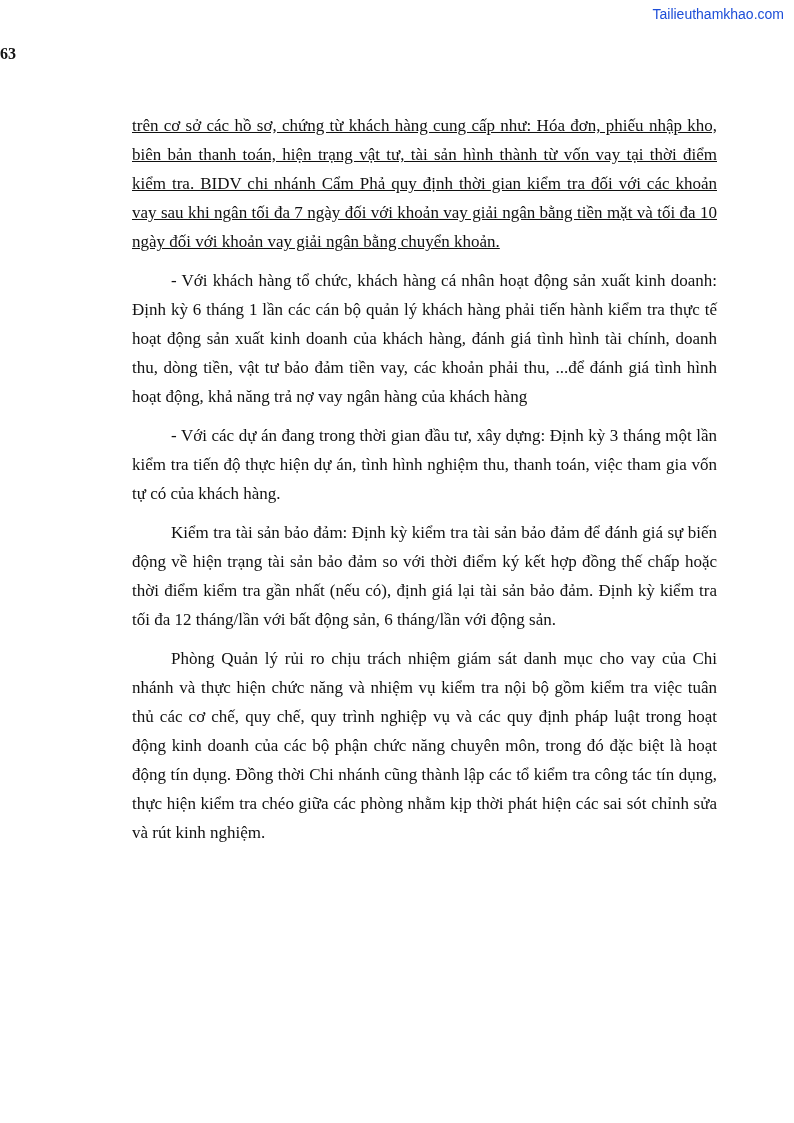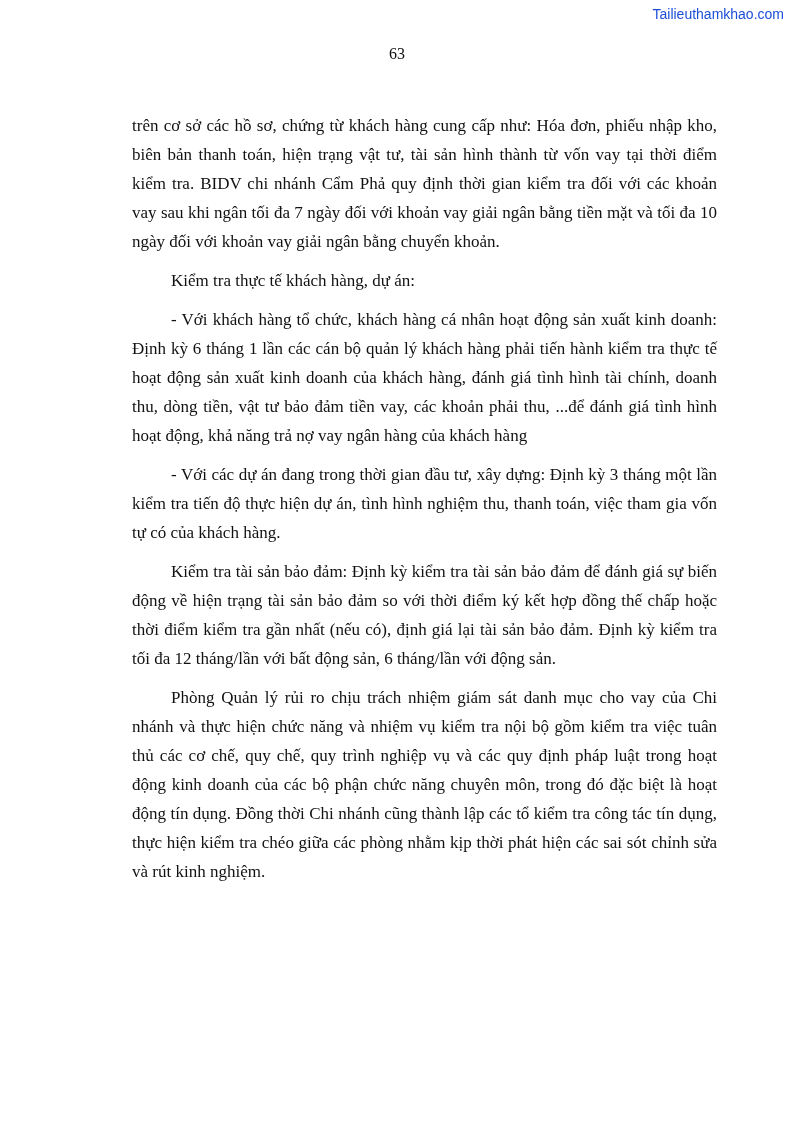--- a/index.html
+++ b/index.html
@@ -22,51 +22,51 @@
       font-family: "Liberation Sans", "DejaVu Sans", sans-serif;
       font-size: 14px;
       color: #1d4ed8;
       letter-spacing: 0px;
     }
     .page-number {
       position: absolute;
       top: 45px;
       left: 0;
       width: 794px;
-      text-align: center;
       font-size: 16px;
       color: #111;
+      font-weight: bold;
     }
     .content {
       position: absolute;
       top: 111px;
       left: 132px;
       width: 585px;
     }
     .para {
       margin: 0 0 10px 0;
       font-size: 17px;
       line-height: 29px;
       text-align: justify;
       text-align-last: left;
     }
     .indent {
       text-indent: 39px;
     }
     .para.first {
       margin-bottom: 10px;
+      text-decoration: underline;
     }
   </style>
 </head>
 <body>
 
 <div class="watermark">Tailieuthamkhao.com</div>
 
 <div class="page-number">63</div>
 
 <div class="content">
   <p class="para first">trên cơ sở các hồ sơ, chứng từ khách hàng cung cấp như: Hóa đơn, phiếu nhập kho, biên bản thanh toán, hiện trạng vật tư, tài sản hình thành từ vốn vay tại thời điểm kiểm tra. BIDV chi nhánh Cẩm Phả quy định thời gian kiểm tra đối với các khoản vay sau khi ngân tối đa 7 ngày đối với khoản vay giải ngân bằng tiền mặt và tối đa 10 ngày đối với khoản vay giải ngân bằng chuyển khoản.</p>
-  <p class="para indent">Kiểm tra thực tế khách hàng, dự án:</p>
   <p class="para indent">- Với khách hàng tổ chức, khách hàng cá nhân hoạt động sản xuất kinh doanh: Định kỳ 6 tháng 1 lần các cán bộ quản lý khách hàng phải tiến hành kiểm tra thực tế hoạt động sản xuất kinh doanh của khách hàng, đánh giá tình hình tài chính, doanh thu, dòng tiền, vật tư bảo đảm tiền vay, các khoản phải thu, ...để đánh giá tình hình hoạt động, khả năng trả nợ vay ngân hàng của khách hàng</p>
   <p class="para indent">- Với các dự án đang trong thời gian đầu tư, xây dựng: Định kỳ 3 tháng một lần kiểm tra tiến độ thực hiện dự án, tình hình nghiệm thu, thanh toán, việc tham gia vốn tự có của khách hàng.</p>
   <p class="para indent">Kiểm tra tài sản bảo đảm: Định kỳ kiểm tra tài sản bảo đảm để đánh giá sự biến động về hiện trạng tài sản bảo đảm so với thời điểm ký kết hợp đồng thế chấp hoặc thời điểm kiểm tra gần nhất (nếu có), định giá lại tài sản bảo đảm. Định kỳ kiểm tra tối đa 12 tháng/lần với bất động sản, 6 tháng/lần với động sản.</p>
   <p class="para indent">Phòng Quản lý rủi ro chịu trách nhiệm giám sát danh mục cho vay của Chi nhánh và thực hiện chức năng và nhiệm vụ kiểm tra nội bộ gồm kiểm tra việc tuân thủ các cơ chế, quy chế, quy trình nghiệp vụ và các quy định pháp luật trong hoạt động kinh doanh của các bộ phận chức năng chuyên môn, trong đó đặc biệt là hoạt động tín dụng. Đồng thời Chi nhánh cũng thành lập các tổ kiểm tra công tác tín dụng, thực hiện kiểm tra chéo giữa các phòng nhằm kịp thời phát hiện các sai sót chỉnh sửa và rút kinh nghiệm.</p>
 </div>
 
 </body></html>

